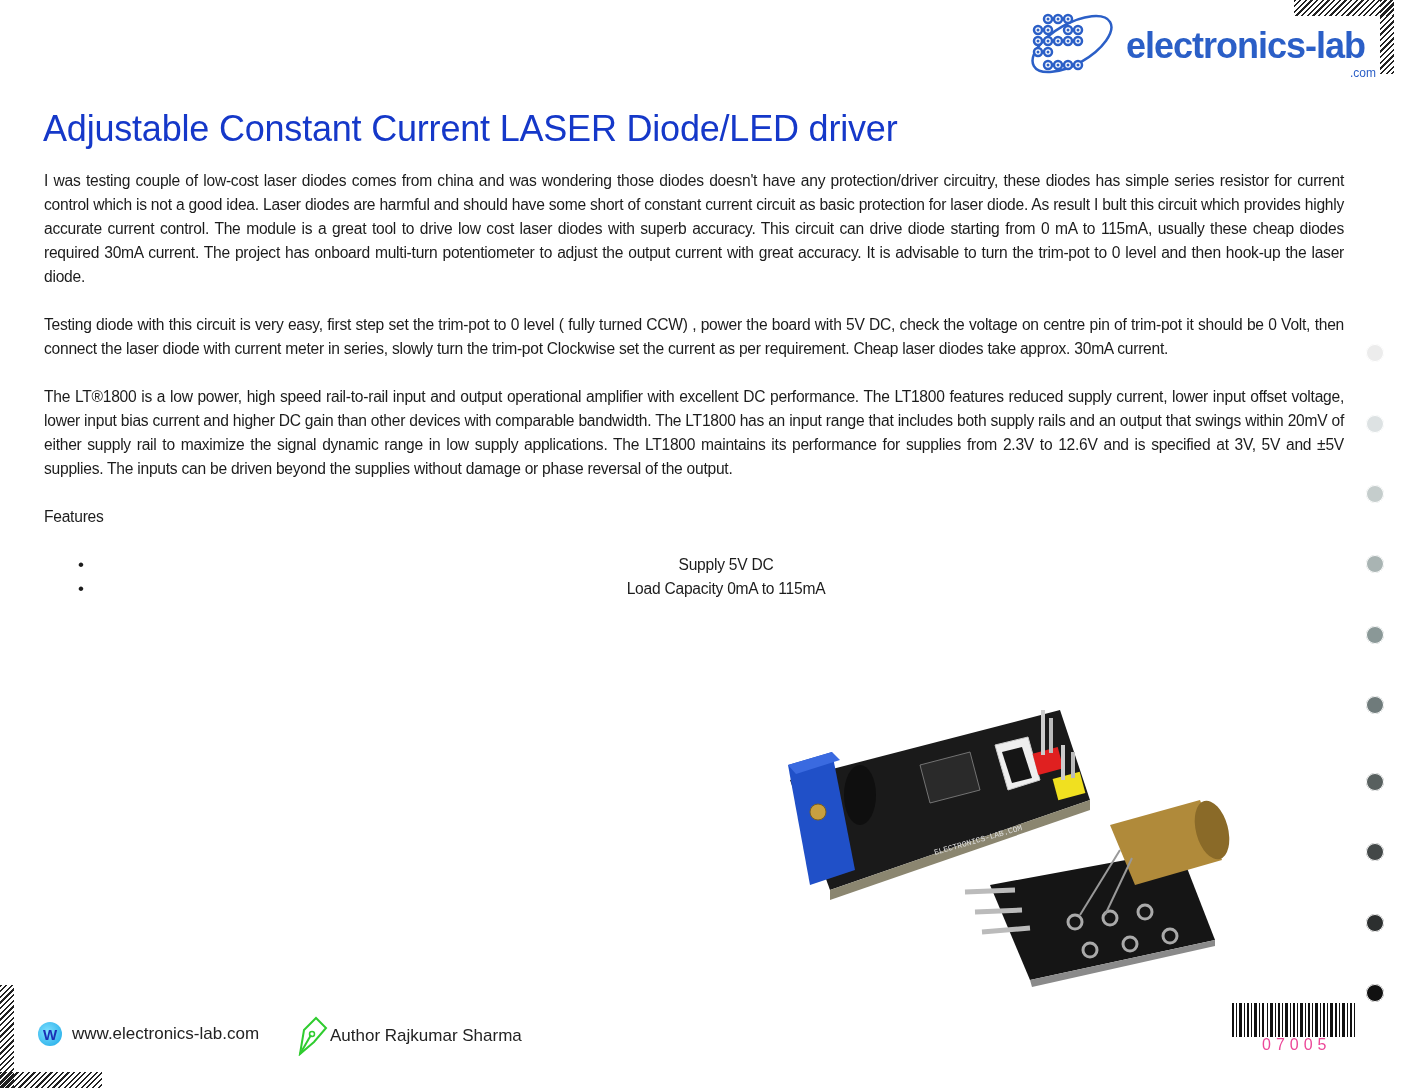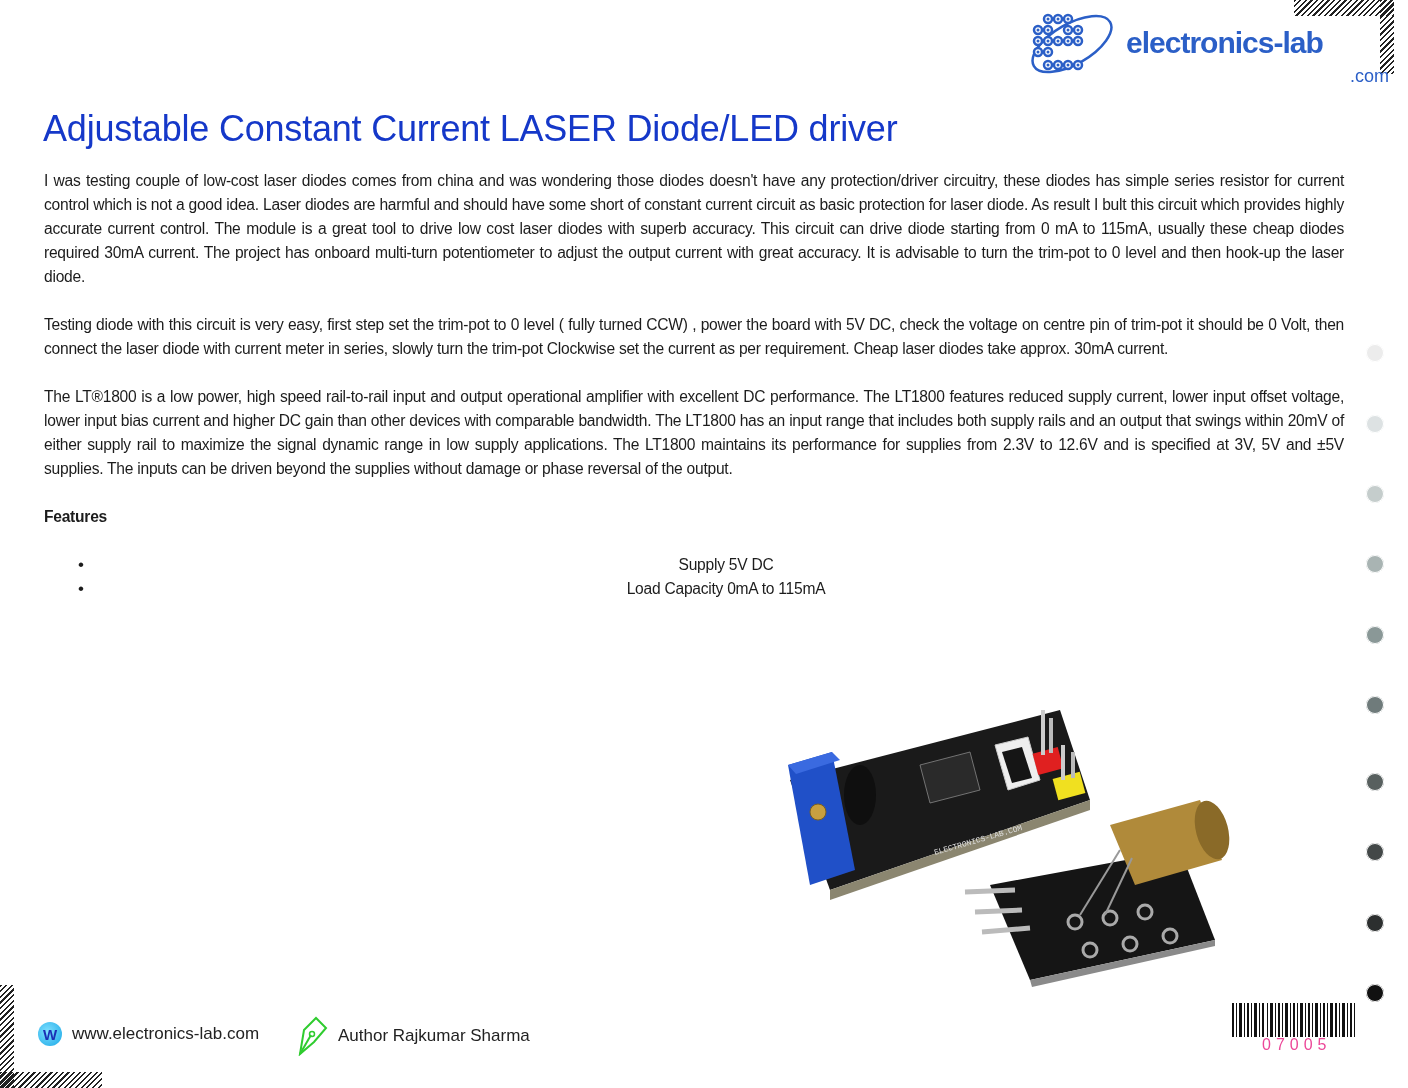--- a/index.html
+++ b/index.html
@@ -8,41 +8,41 @@
     background: repeating-linear-gradient(135deg, #222 0 1.5px, transparent 1.5px 4px); }
   .hatch-tr-v { position:absolute; top:0; right:14px; width:14px; height:74px;
     background: repeating-linear-gradient(135deg, #222 0 1.5px, transparent 1.5px 4px); }
   .hatch-bl-v { position:absolute; left:0; top:985px; width:14px; height:103px;
     background: repeating-linear-gradient(135deg, #222 0 1.5px, transparent 1.5px 4px); }
   .hatch-bl-h { position:absolute; left:0; bottom:0; width:102px; height:16px;
     background: repeating-linear-gradient(135deg, #222 0 1.5px, transparent 1.5px 4px); }
 
   .logo { position:absolute; left:1030px; top:8px; width:360px; height:74px; }
   .logo-mark { position:absolute; left:0; top:0; width:90px; height:70px; }
-  .logo-text { position:absolute; left:96px; top:20px; font-weight:bold; font-size:30px; color:#2b5fc7; letter-spacing:-1px; line-height:1; }
-  .logo-com { position:absolute; left:320px; top:58px; font-size:18px; color:#2b5fc7; }
+  .logo-text { position:absolute; left:96px; top:20px; font-weight:bold; font-size:36px; color:#2b5fc7; letter-spacing:-1px; line-height:1; }
+  .logo-com { position:absolute; left:320px; top:58px; font-size:12px; color:#2b5fc7; }
 
   .title { position:absolute; left:43px; top:108px; font-size:36px; color:#1538c9; font-weight:normal; margin:0; letter-spacing:-0.2px; }
 
   .body { position:absolute; left:44px; top:155px; width:1300px; font-family:"Liberation Sans", sans-serif; font-size:15.6px; line-height:24px; color:#1c1c1c; letter-spacing:-0.25px; }
   .body p { margin:14px 0 24px 0; text-align:justify; text-align-last:left; }
-  .features-title { font-weight:bold; margin:0; }
+  .features-title { font-weight:normal; margin:0; }
   .features ul { margin:2px; padding:0; list-style:none;text-align:center; }
   .features li { position:relative; padding-left:64px; }
   .features li::before { content:"\2022"; position:absolute; left:32px; top:0; font-size:17px; }
 
   .dots { position:absolute; left:1366px; top:344px; width:20px; }
   .dot { position:absolute; left:0; width:18px; height:18px; border-radius:50%; box-shadow:0 0 0 1px #ffffff inset; }
 
   .photo { position:absolute; left:760px; top:700px; width:470px; height:290px; }
 
   .footer { position:absolute; left:38px; top:1022px; height:30px; font-size:17px; color:#222; }
   .footer-web { position:absolute; left:0; top:0; display:flex; align-items:center; gap:10px; white-space:nowrap; }
   .w-icon { width:24px; height:24px; border-radius:50%; background:radial-gradient(circle at 40% 40%, #7fe0ff, #19a7e6); color:#1b2fb5; font-weight:bold; font-size:15px; display:flex; align-items:center; justify-content:center; }
-  .footer-author { position:absolute; left:258px; top:-6px; display:flex; align-items:center; gap:8px; white-space:nowrap; }
+  .footer-author { position:absolute; left:258px; top:-6px; display:flex; align-items:center; gap:0; white-space:nowrap; }
 
   .barcode { position:absolute; left:1232px; top:1003px; width:124px; height:34px; }
   .barcode-num { position:absolute; left:1262px; top:1036px; font-size:16px; letter-spacing:5px; color:#ec4899; font-family:"Liberation Sans", sans-serif; }
 </style>
 </head>
 <body>
 
 <div class="hatch-tr"></div>
 <div class="hatch-tr-v"></div>
 <div class="hatch-bl-v"></div>

